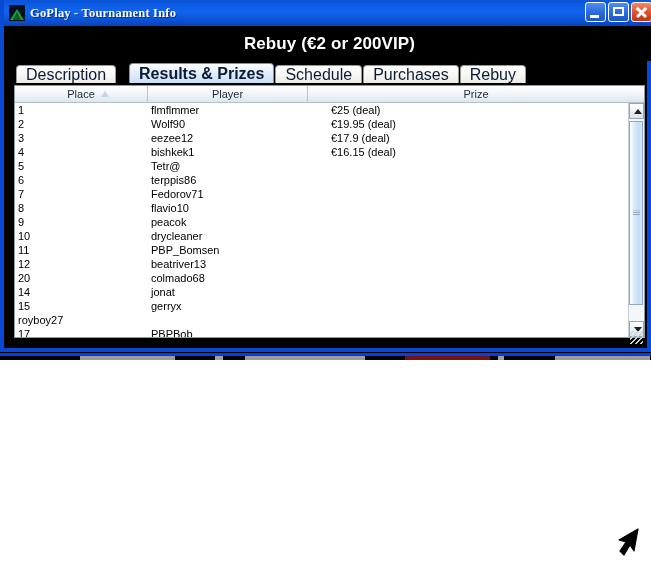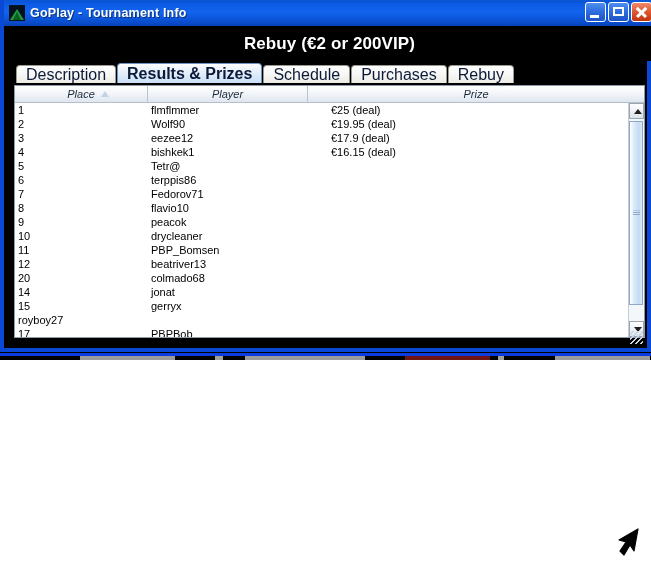--- a/index.html
+++ b/index.html
@@ -97,20 +97,21 @@
     border-right: 4px solid transparent;
     border-bottom: 8px solid #0c5f22;
   }
   .title-text {
     color: #ffffff;
     font-size: 12.5px;
     font-weight: bold;
     letter-spacing: .2px;
     text-shadow: 1px 1px 0 rgba(0,0,0,.45);
     white-space: nowrap;
+    font-family: Liberation Serif, serif;
   }
   .win-buttons {
     position: absolute;
     right: 3px;
     top: 2px;
     display: flex;
     gap: 2px;
   }
   .win-btn {
     width: 21px;
@@ -188,20 +189,21 @@
     white-space: nowrap;
     position: relative;
   }
   .tab.active {
     height: 20px;
     font-weight: bold;
     background: linear-gradient(to bottom, #ffffff 0%, #e6f0fb 40%, #c9dff5 100%);
     border: 1px solid #6f95c4;
     border-bottom: none;
     z-index: 3;
+    margin-left: 12px;
   }
 
   
   .panel {
     position: absolute;
     left: 10px;
     top: 85px;
     width: 631px;
     height: 253px;
     background: #ffffff;
@@ -223,21 +225,20 @@
   .th {
     font-size: 11px;
     color: #1b2838;
     display: flex;
     align-items: center;
     justify-content: center;
     border-right: 1px solid #b9c2cd;
     box-sizing: border-box;
     position: relative;
     background: linear-gradient(to bottom, #ffffff 0%, #f3f6fa 45%, #dfe6ef 100%);
-    font-style: italic;
   }
   .th.c-place  { width: 133px; flex: 0 0 133px; }
   .th.c-player { width: 160px; flex: 0 0 160px; text-align: center; }
   .th.c-prize  { flex: 1 1 auto; border-right: none; }
   .sort-arrow {
     position: absolute;
     right: 38px;
     top: 5px;
     width: 0; height: 0;
     border-left: 4px solid transparent;

